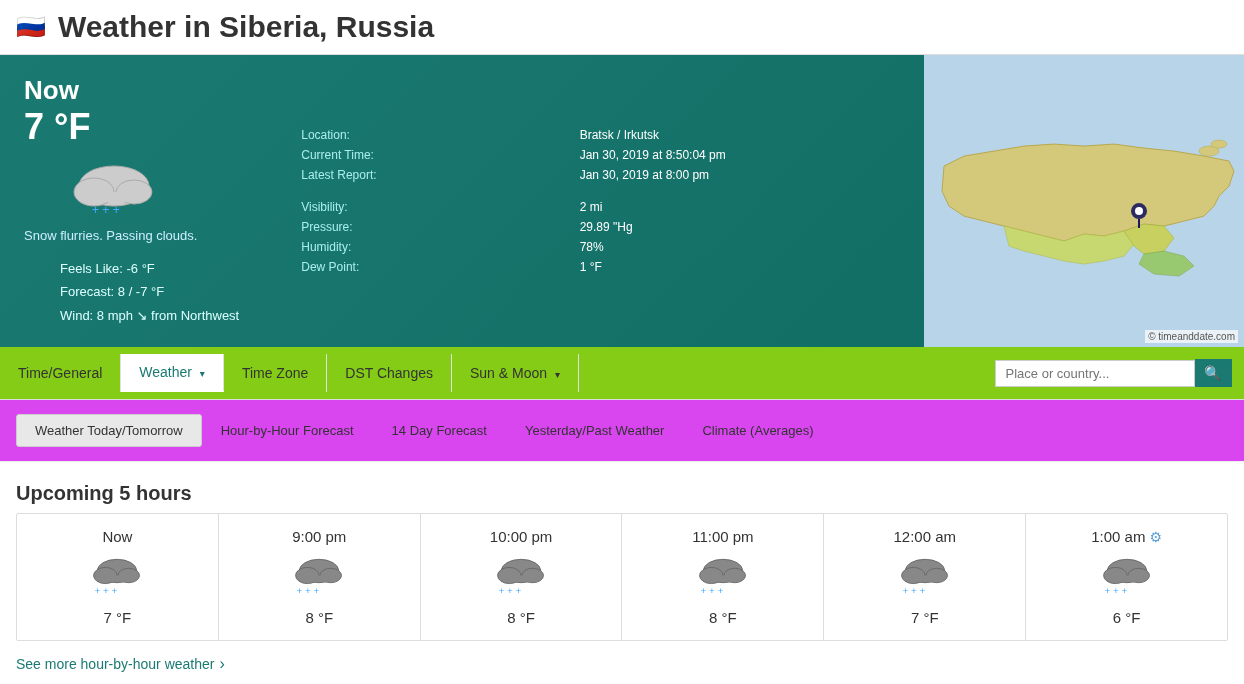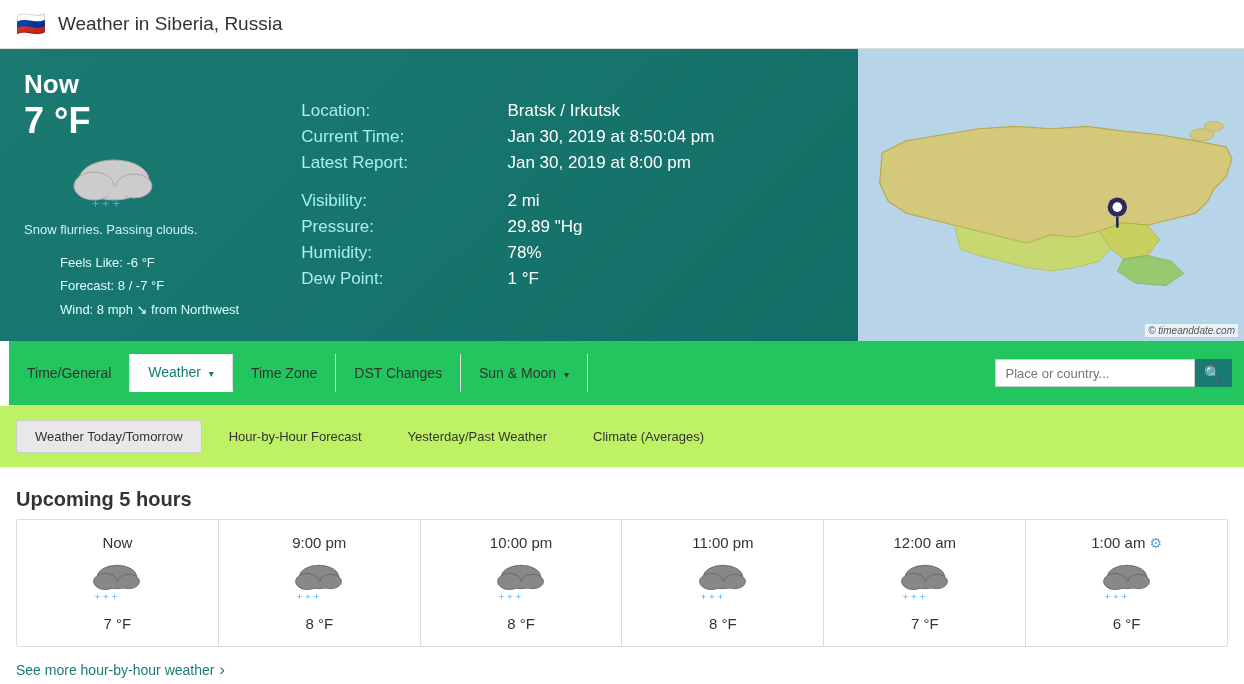--- a/index.html
+++ b/index.html
@@ -6,21 +6,21 @@
     body { font-family: Arial, sans-serif; font-size: 14px; color: #333; background: #fff; width: 1244px; }
 
     
     .page-header {
       display: flex;
       align-items: center;
       padding: 10px 16px;
       border-bottom: 1px solid #ddd;
     }
     .page-header .flag { font-size: 24px; margin-right: 12px; }
-    .page-header h1 { font-size: 19px; font-weight: normal; color: #333; }
+    .page-header h1 { font-size: 30px; font-weight: bold; color: #333; }
 
     
     .weather-panel {
       background: #1a7a72;
       background: linear-gradient(135deg, #1a7a72 0%, #0f6b62 100%);
       color: #fff;
       display: flex;
       align-items: stretch;
       min-height: 190px;
       position: relative;
@@ -43,76 +43,75 @@
     .weather-left .details { font-size: 13px; line-height: 1.8; color: #dff; margin-left: 36px; }
 
     .weather-middle {
       padding: 20px 30px;
       flex: 1;
       display: flex;
       flex-direction: column;
       justify-content: center;
     }
     .weather-middle table { border-collapse: collapse; }
-    .weather-middle td { padding: 3px 8px; font-size: 17px; color: #dff; }
+    .weather-middle td { padding: 3px 8px; font-size: 12px; color: #dff; }
     .weather-middle td:first-child { color: #aee; min-width: 140px; }
     .weather-middle td:last-child { color: #fff; }
 
     .weather-map {
-      width: 386px;
+      width: 320px;
       flex-shrink: 0;
       position: relative;
       overflow: hidden;
-      font-style: italic;
     }
     .weather-map .map-canvas {
       width: 100%;
       height: 100%;
       background: #b8d4e8;
       position: relative;
     }
     .map-credit {
       position: absolute;
       bottom: 4px;
       right: 6px;
       font-size: 10px;
       color: #555;
       background: rgba(255,255,255,0.7);
       padding: 1px 3px;
     }
 
     
     .nav-bar {
-      background: #22c55e;
+      background: #84cc16;
       border-bottom: 1px solid #ddd;
       display: flex;
       align-items: center;
       padding: 0 0;
-      margin-left: 9px;
     }
     .nav-tabs {
       display: flex;
       flex: 1;
     }
     .nav-tab {
       padding: 10px 18px;
       cursor: pointer;
       font-size: 14px;
       color: #333;
       border: none;
       background: none;
       border-right: 1px solid #e0e0e0;
       white-space: nowrap;
     }
     .nav-tab.active { background: #fff; border-bottom: 2px solid #fff; color: #1a7a72; }
     .nav-tab .arrow { font-size: 10px; margin-left: 4px; }
 
     .nav-search {
       display: flex;
-      padding: 18px 12px;
+      align-items: center;
+      padding: 12px 12px;
     }
     .nav-search input {
       border: 1px solid #ccc;
       padding: 5px 10px;
       font-size: 13px;
       width: 200px;
       outline: none;
       color: #999;
     }
     .nav-search button {
@@ -121,23 +120,23 @@
       color: #fff;
       padding: 6px 10px;
       cursor: pointer;
       font-size: 14px;
     }
 
     
     .sub-nav {
       display: flex;
       padding: 14px 16px;
-      gap: 8px;
+      gap: 0;
       border-bottom: 1px solid #eee;
-      background: #bef264;
+      background: #d946ef;
     }
     .sub-nav-item {
       padding: 8px 18px;
       font-size: 13px;
       cursor: pointer;
       color: #333;
       border: 1px solid transparent;
       white-space: nowrap;
     }
     .sub-nav-item.active {
@@ -318,20 +317,21 @@
   </div>
   <div class="nav-search">
     <input type="text" placeholder="Place or country..." style="">
     <button>🔍</button>
   </div>
 </div>
 
 <div class="sub-nav">
   <div class="sub-nav-item active">Weather Today/Tomorrow</div>
   <div class="sub-nav-item">Hour-by-Hour Forecast</div>
+  <div class="sub-nav-item">14 Day Forecast</div>
   <div class="sub-nav-item">Yesterday/Past Weather</div>
   <div class="sub-nav-item">Climate (Averages)</div>
 </div>
 
 <div class="upcoming-section">
   <div class="upcoming-title">Upcoming 5 hours</div>
   <div class="hourly-grid">
 
     <div class="hourly-cell">
       <div class="hourly-time">Now</div>

